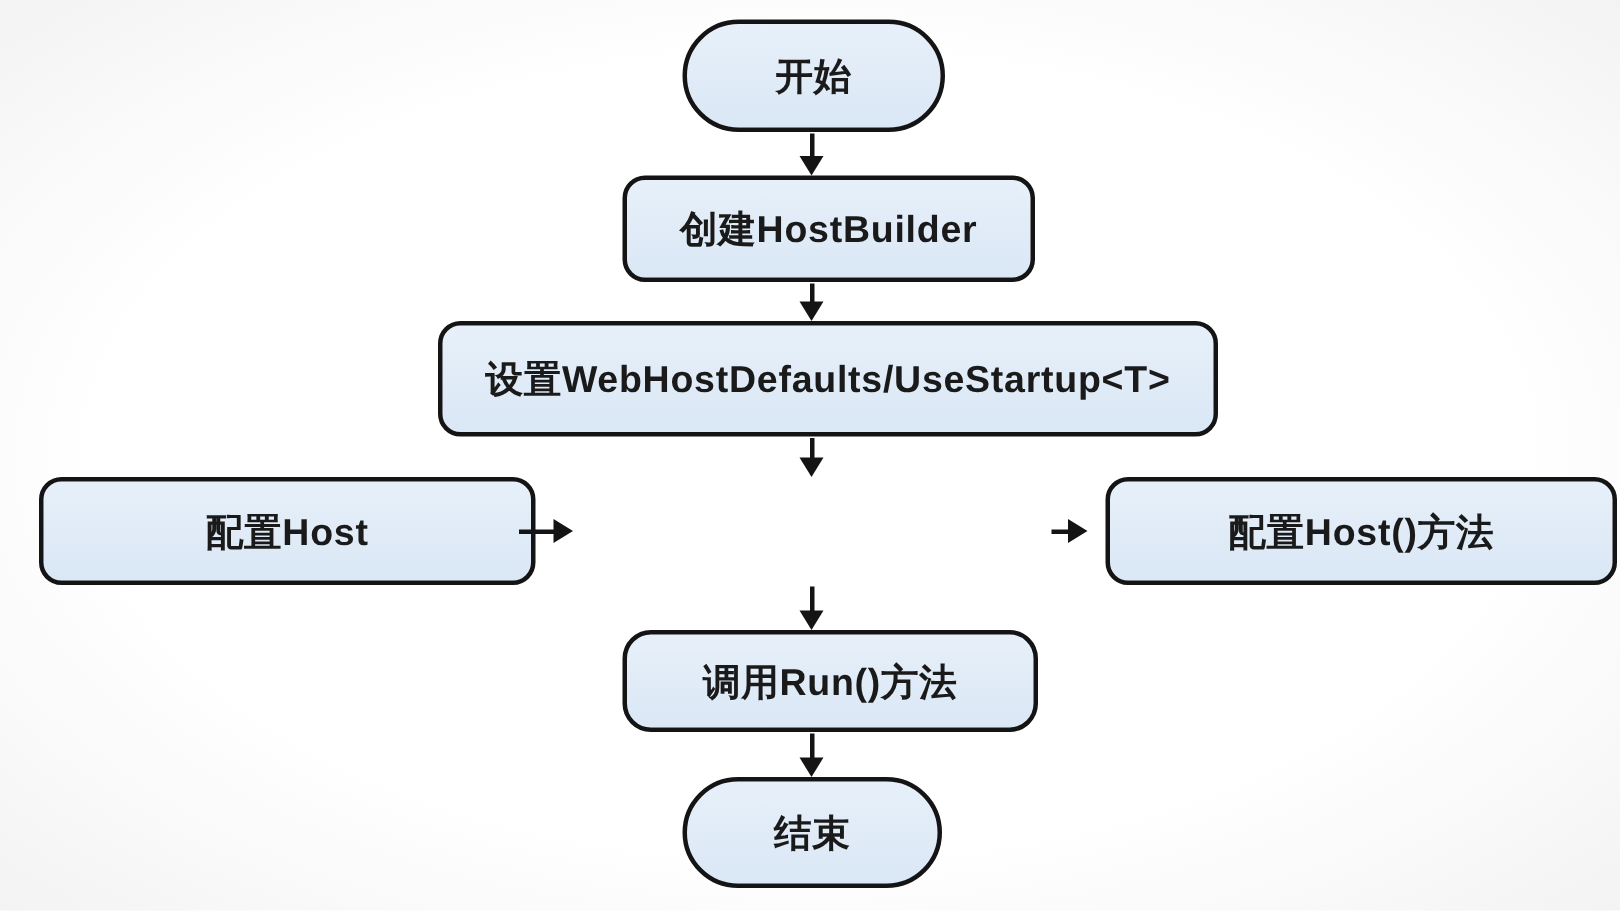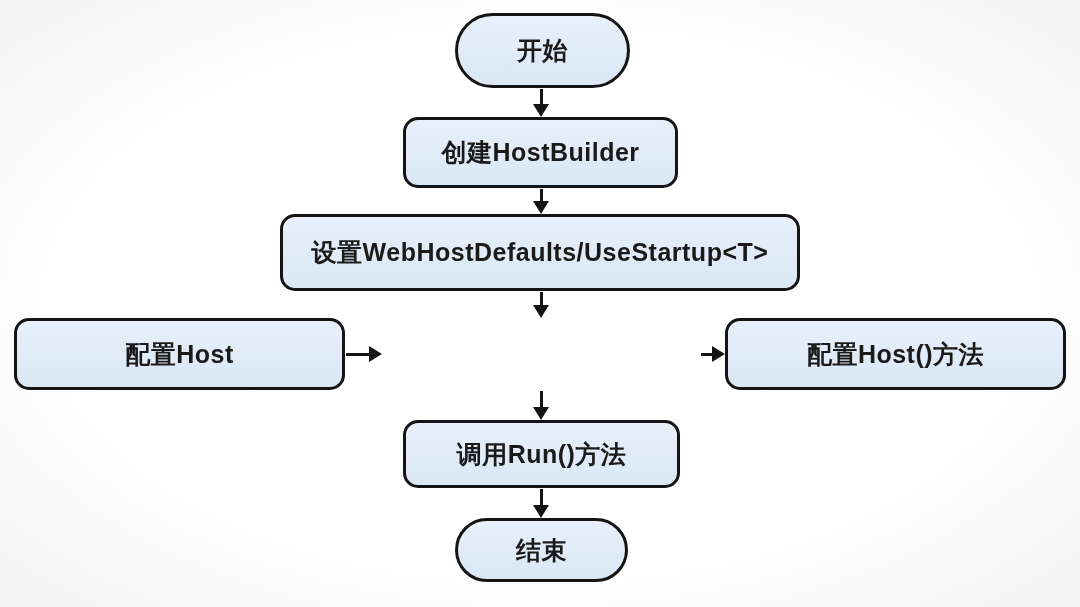--- a/index.html
+++ b/index.html
@@ -25,32 +25,32 @@
     align-items: center;
     justify-content: center;
     background: linear-gradient(180deg, #e7f0fa 0%, #dae7f5 100%);
     border: 3px solid #141414;
     color: #1a1a1a;
     font-weight: bold;
     font-size: 25px;
     letter-spacing: 0.5px;
     text-align: left;
   }
-  .rect    { border-radius: 15px; }
+  .rect    { border-radius: 15px; margin-left: 12px; }
   .stadium { border-radius: 38px; }
 
   
   #node-start        { left: 455px; top: 13px;  width: 175px; height: 75px; }
   #node-create       { left: 403px; top: 117px; width: 275px; height: 71px; }
   #node-setup        { left: 280px; top: 214px; width: 520px; height: 77px; }
   #node-configure    { left: 14px;  top: 318px; width: 331px; height: 72px; }
   #node-build        { left: 382px; top: 318px; width: 318px; height: 72px; }
   #node-call-build   { left: 725px; top: 318px; width: 341px; height: 72px; }
-  #node-run          { left: 403px; top: 420px; width: 277px; height: 68px; }
-  #node-end          { left: 455px; top: 518px; width: 173px; height: 64px; }
+  #node-run          { left: 403px; top: 420px; width: 277px; height: 68px; border-radius: 19px; }
+  #node-end          { left: 455px; top: 518px; width: 173px; height: 74px; }
 
   
   .arrow-down { position: absolute; width: 0; }
   .arrow-down .shaft {
     position: absolute; left: -1.5px; top: 0;
     width: 3px; height: calc(100% - 11px);
     background: #141414;
   }
   .arrow-down .head {
     position: absolute; left: -8.5px; bottom: 0;

